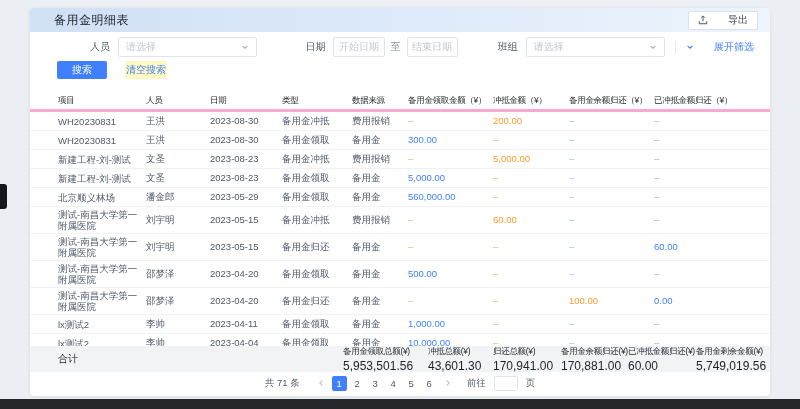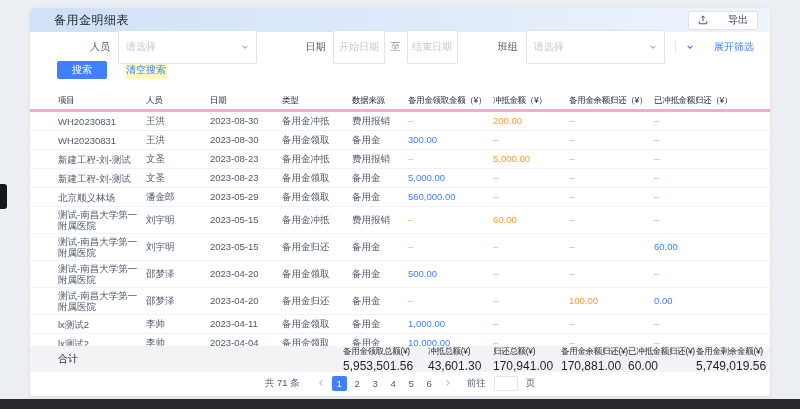--- a/index.html
+++ b/index.html
@@ -13,21 +13,21 @@
   .titlebar{flex:none;height:24px;display:flex;align-items:center;justify-content:space-between;
             padding:0 6px 0 24px;background:linear-gradient(90deg,#d0e0f5 0%,#dcE9fa 45%,#eef4fc 100%)}
   .title{font-size:12px;font-weight:normal;color:#1d2129;letter-spacing:.5px}
   .export-btn{display:flex;align-items:center;gap:20px;height:19px;padding:0 9px;background:#fff;
               border:1px solid #dde1e8;border-radius:2px;font-size:10px;color:#3a4252;cursor:pointer;margin-right:6px}
 
   
   .filters{flex:none;margin:6px 16px 0 60px;height:18px;display:flex;align-items:center;font-size:10px;color:#4e5969}
   .f-label{flex:none;margin-right:8px}
   .ml48{margin-left:48px}.ml40{margin-left:40px}
-  .f-box{position:relative;display:flex;align-items:center;height:34px;border:1px solid #e0e3e9;border-radius:2px;
+  .f-box{position:relative;display:flex;align-items:center;height:20px;border:1px solid #e0e3e9;border-radius:2px;
          background:#fff;padding:0 7px;cursor:pointer}
   .w150{width:150px}.w55{width:55px;justify-content:center;padding:0 2px}
   .ph{color:#c2c7cf;font-size:10px;white-space:nowrap;overflow:hidden}
   .f-box .chev{margin-left:auto;color:#a9aeb8;flex:none}
   .f-to{margin:0 6px;color:#86909c}
   .spacer{flex:1}
   .vdiv{width:1px;height:12px;background:#e5e6eb;margin:0 10px}
   .expand{display:flex;align-items:center;gap:20px;color:#4080ff;cursor:pointer;white-space:nowrap}
 
   

